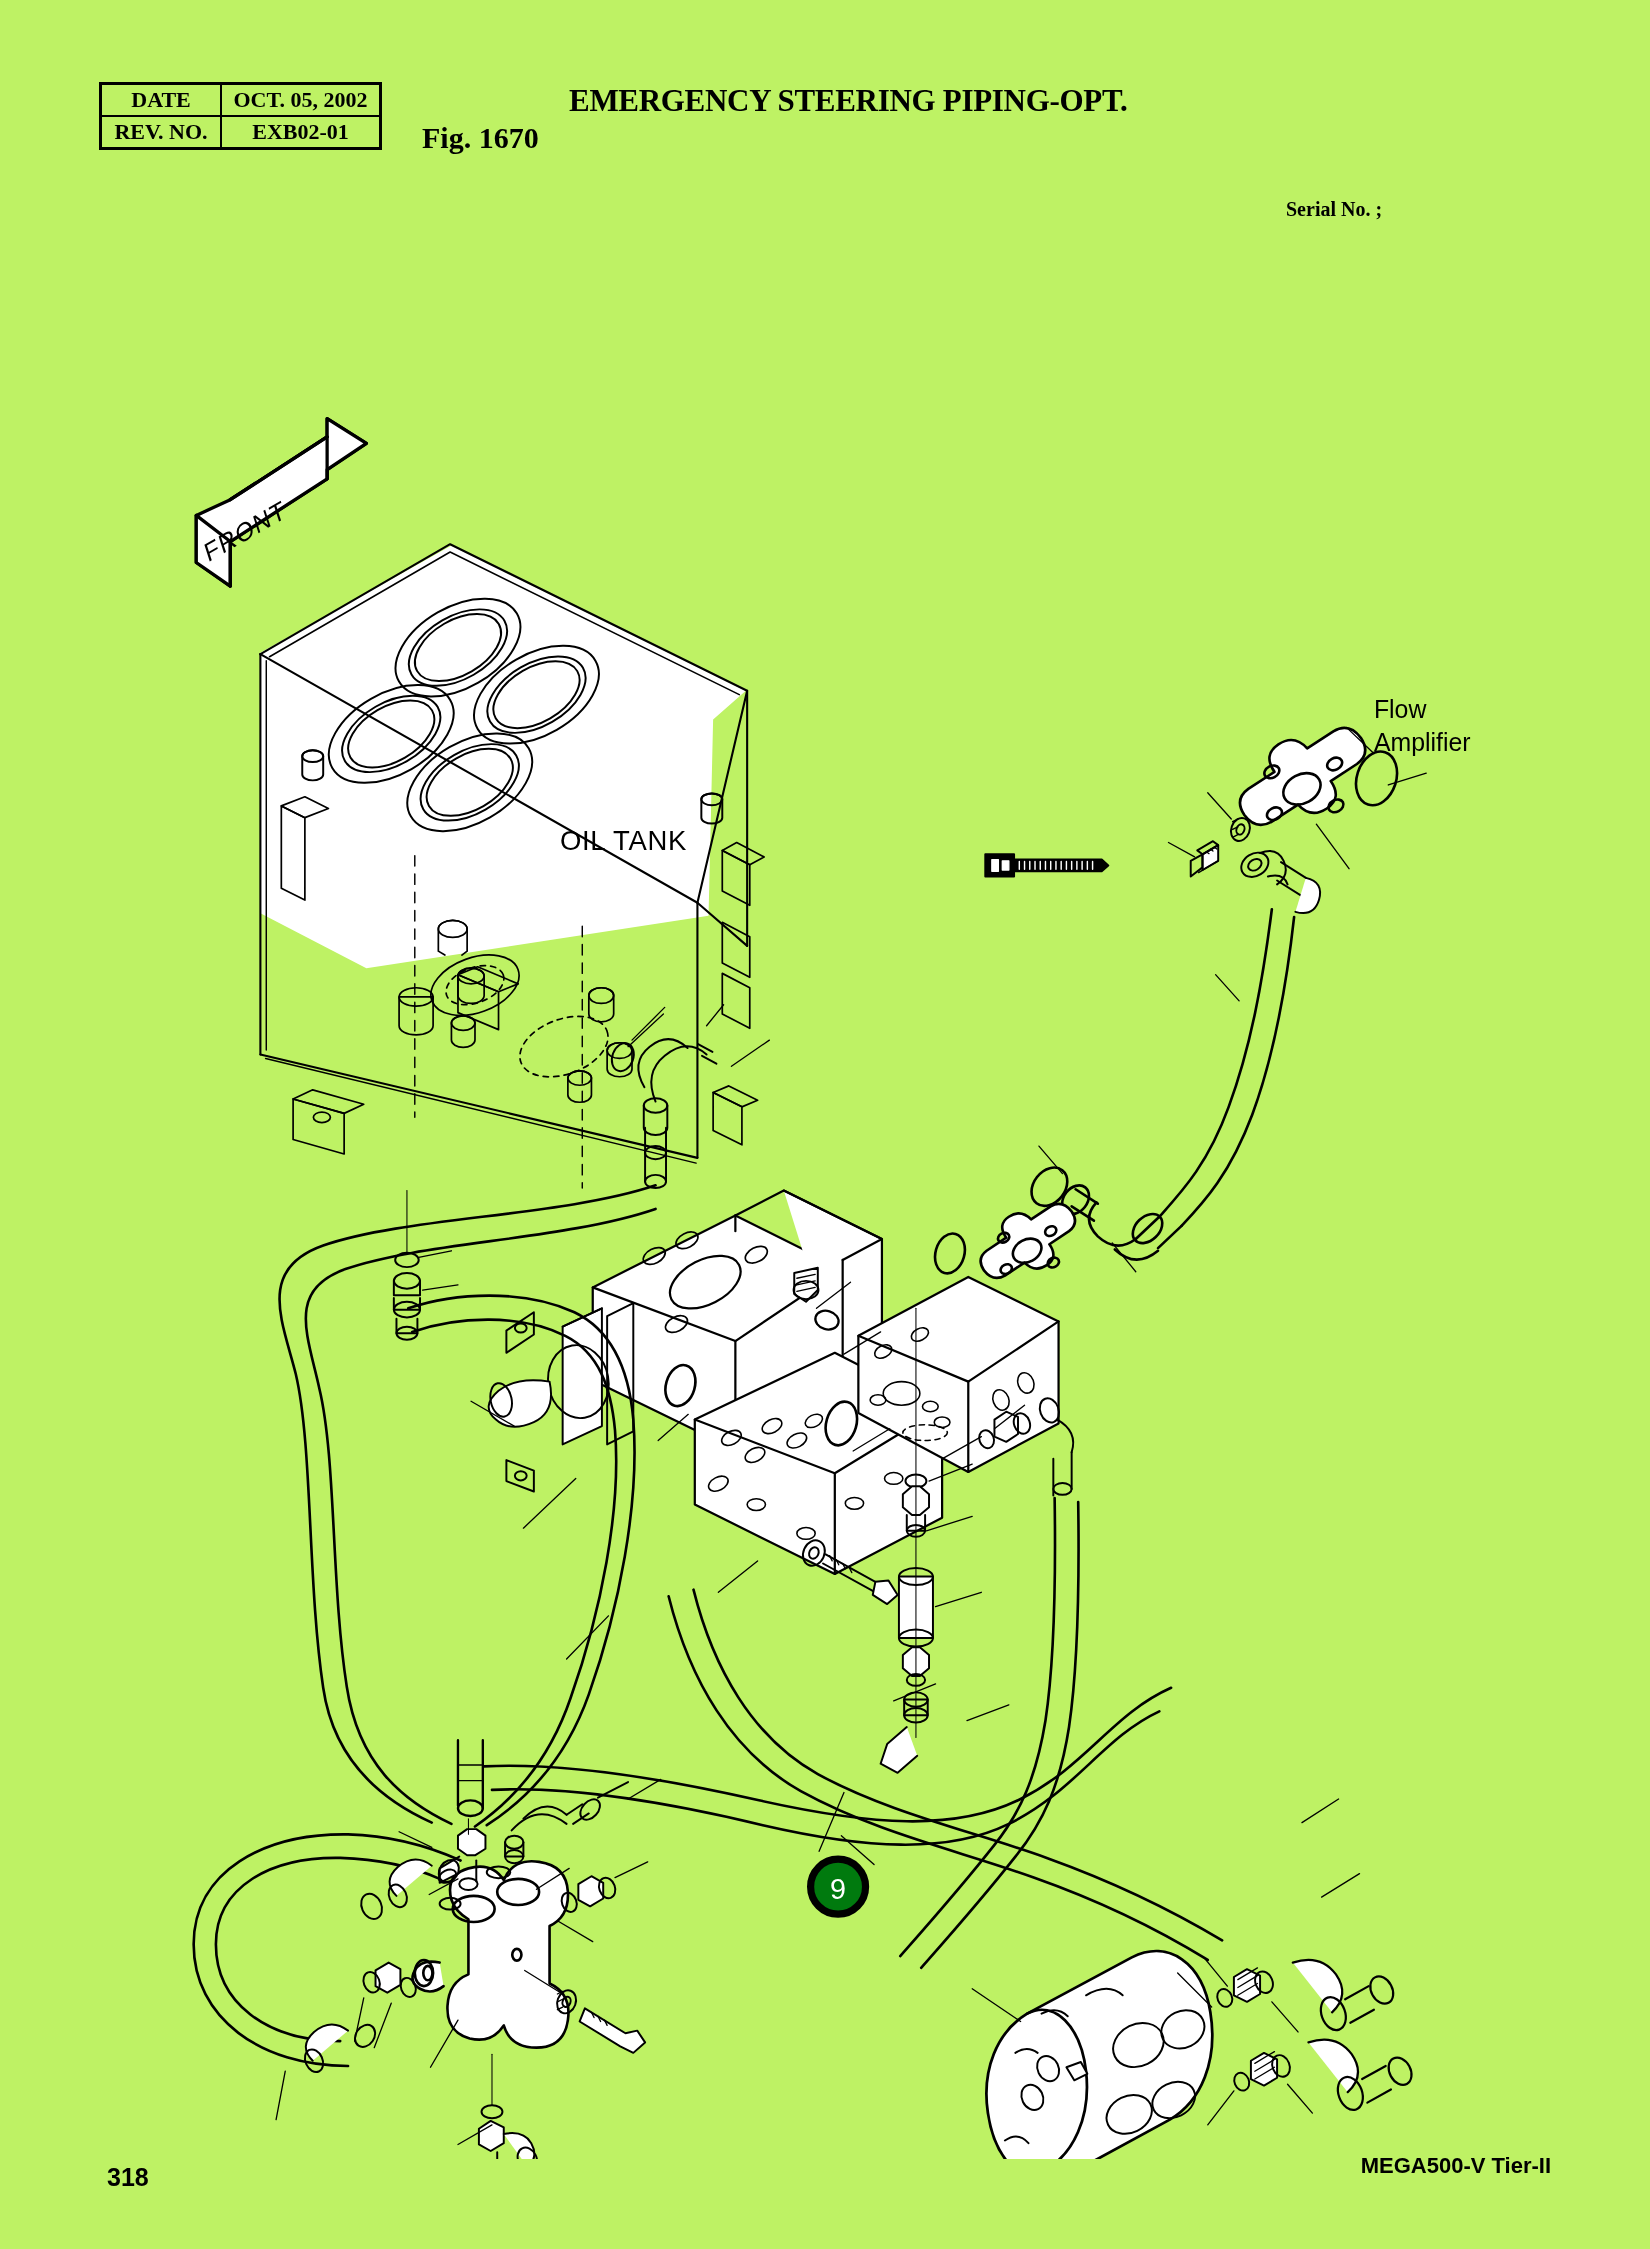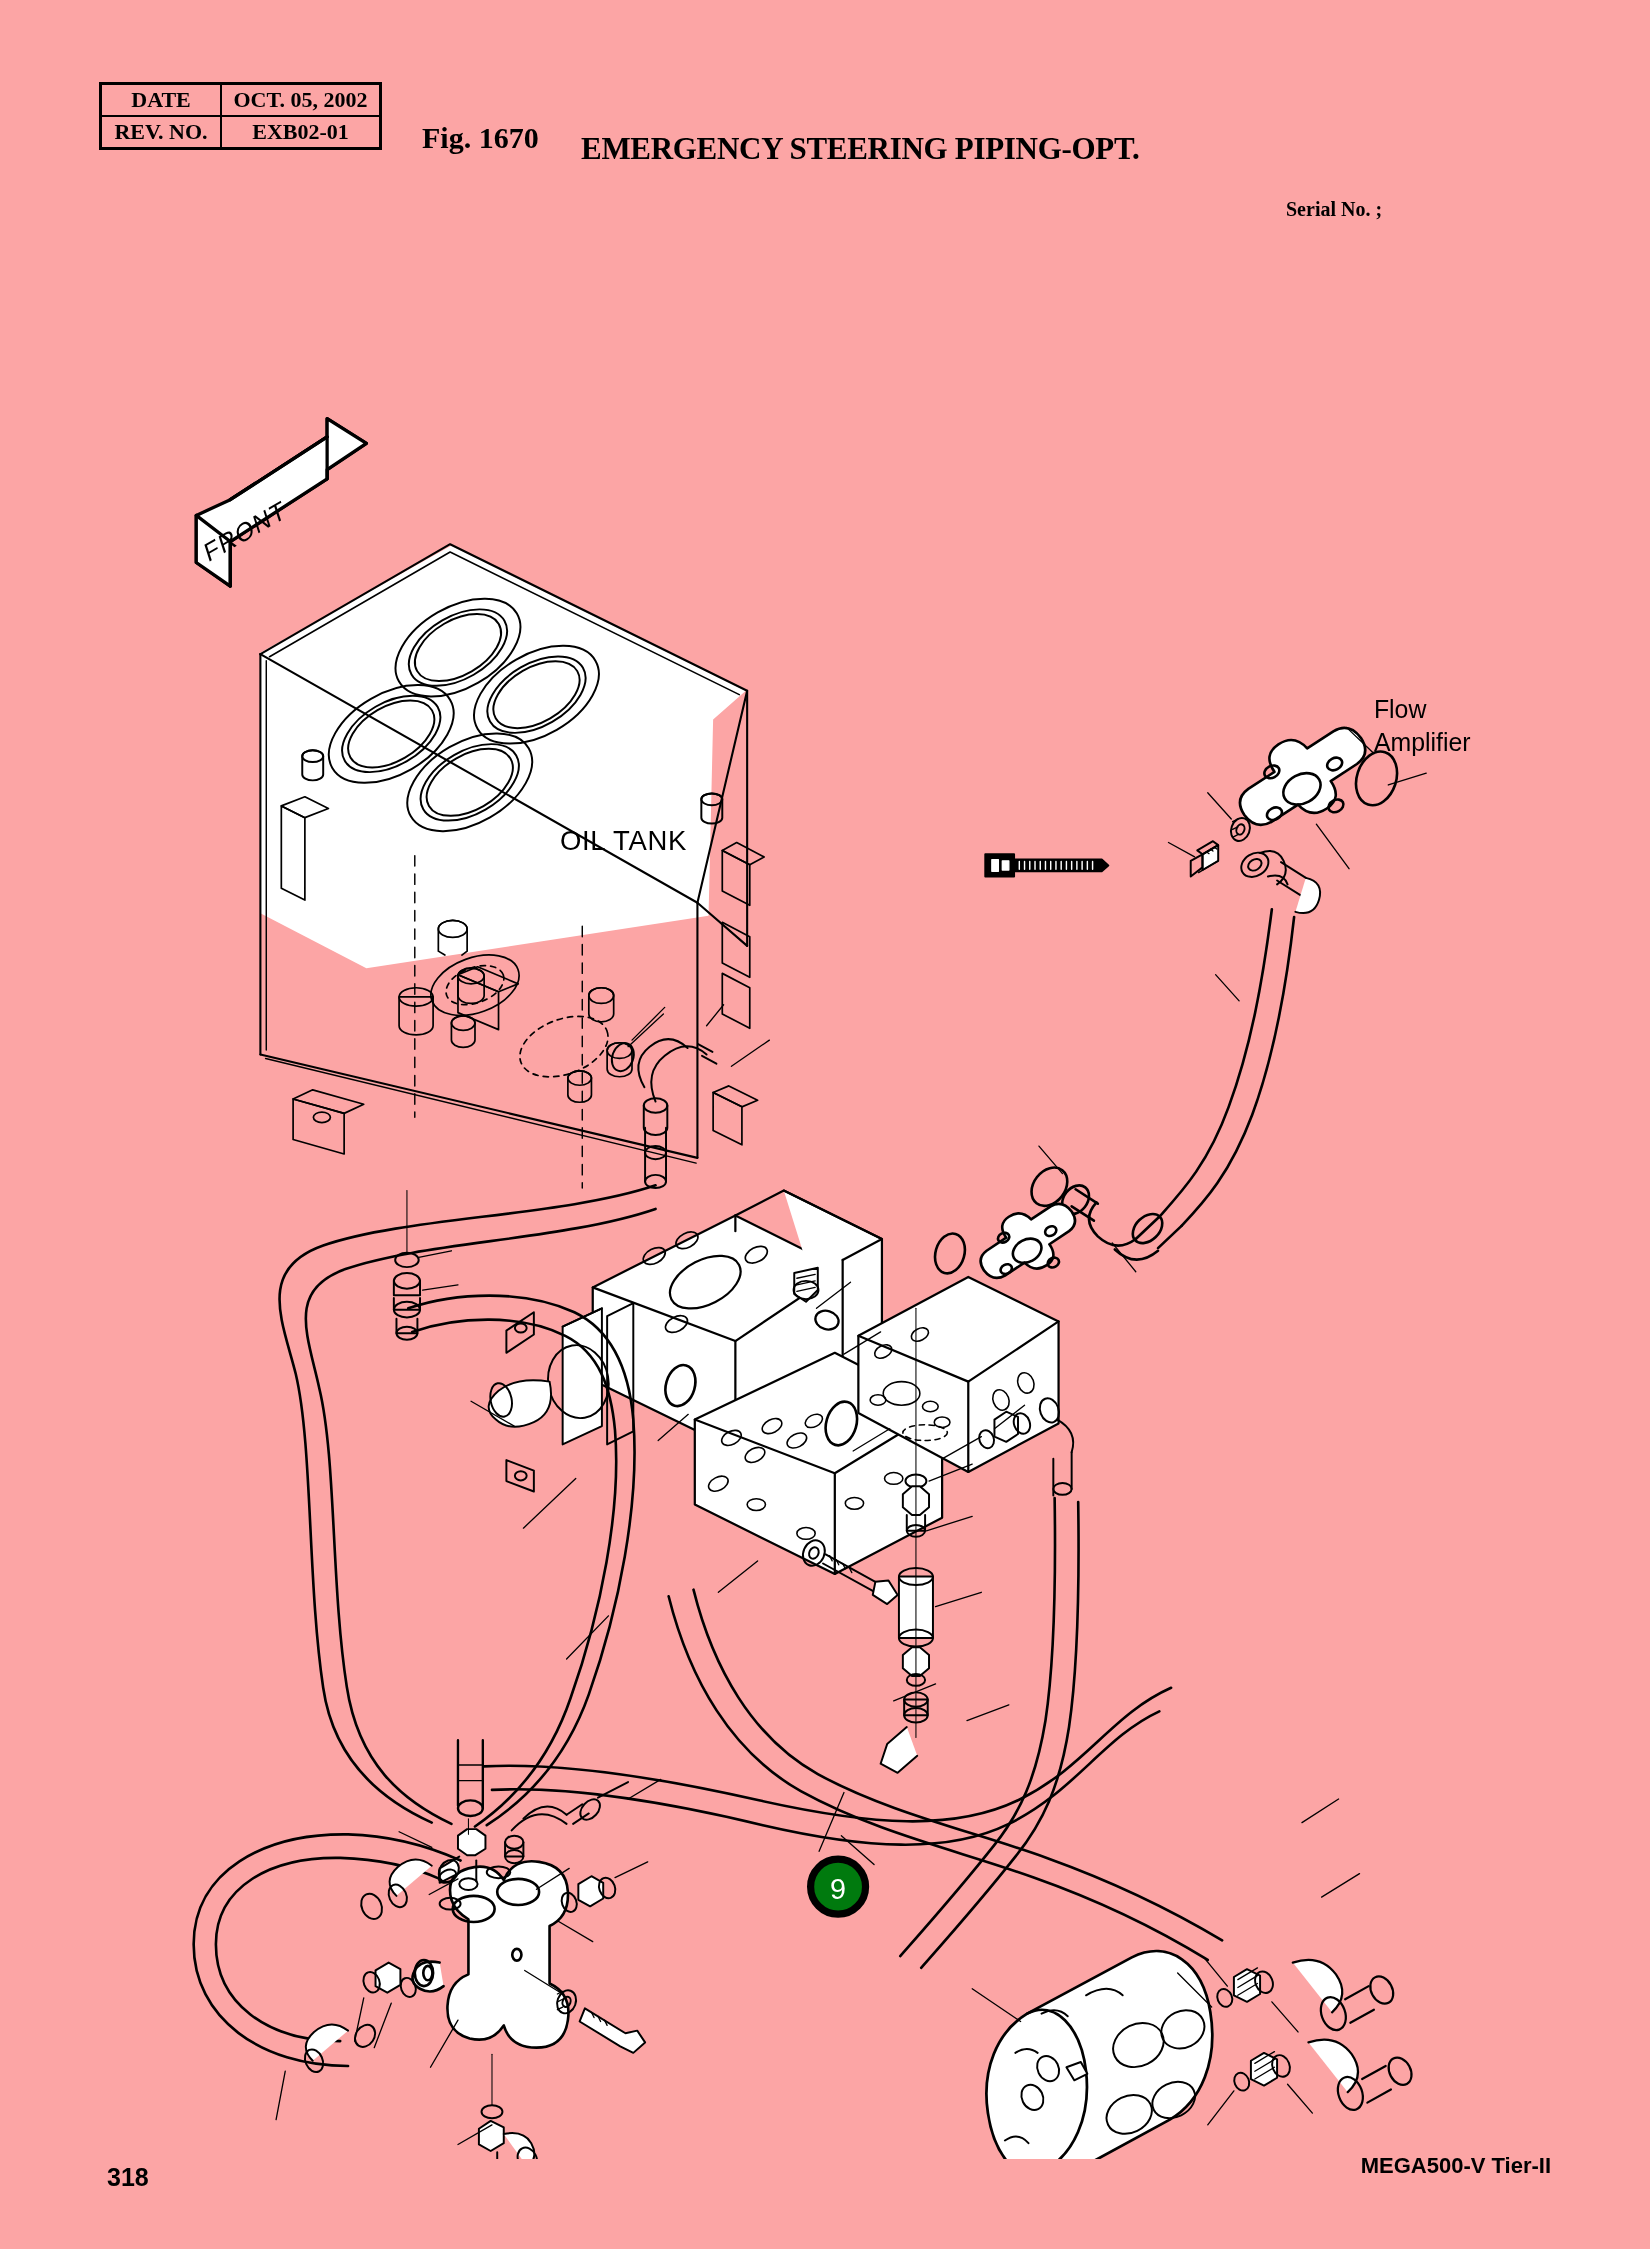--- a/index.html
+++ b/index.html
@@ -4,21 +4,21 @@
 <title>Parts Catalog Page</title>
 <style>
   html,body{margin:0;padding:0;background:#fff;}
   body{
     width:1650px;height:2250px;
     font-family:"Liberation Serif", serif;
     color:#000;
     position:relative;
     overflow:hidden;
   }
-  .page{position:absolute;inset:0;background:#fca5a5;}
+  .page{position:absolute;inset:0;background:#bef264;}
 
   
   .header{position:absolute;left:0;top:0;width:1650px;height:223px;}
 
   .rev-table{
     position:absolute;left:99px;top:82px;
     border-collapse:collapse;
     border:3.3px solid #000;
   }
   .rev-table td{
@@ -33,21 +33,21 @@
   }
   .rev-table td.k{width:105px;}
   .rev-table td.v{width:144px;margin-left:27px;}
 
   .fig-no{
     position:absolute;left:422px;top:121px;
     font-family:"Liberation Serif", serif;
     font-weight:bold;font-size:30px;
     letter-spacing:0px;
   }
-  .title-wrap{position:absolute;left:581px;top:84px;margin-top:48px;}
+  .title-wrap{position:absolute;left:569px;top:84px;}
   .title-en,.title-fr{
     font-family:"Liberation Serif", serif;
     font-weight:bold;
     font-size:31px;
     line-height:1.12;
     white-space:nowrap;
     letter-spacing:-0.3px;
   }
   .serial{
     position:absolute;left:1286px;top:182px;

